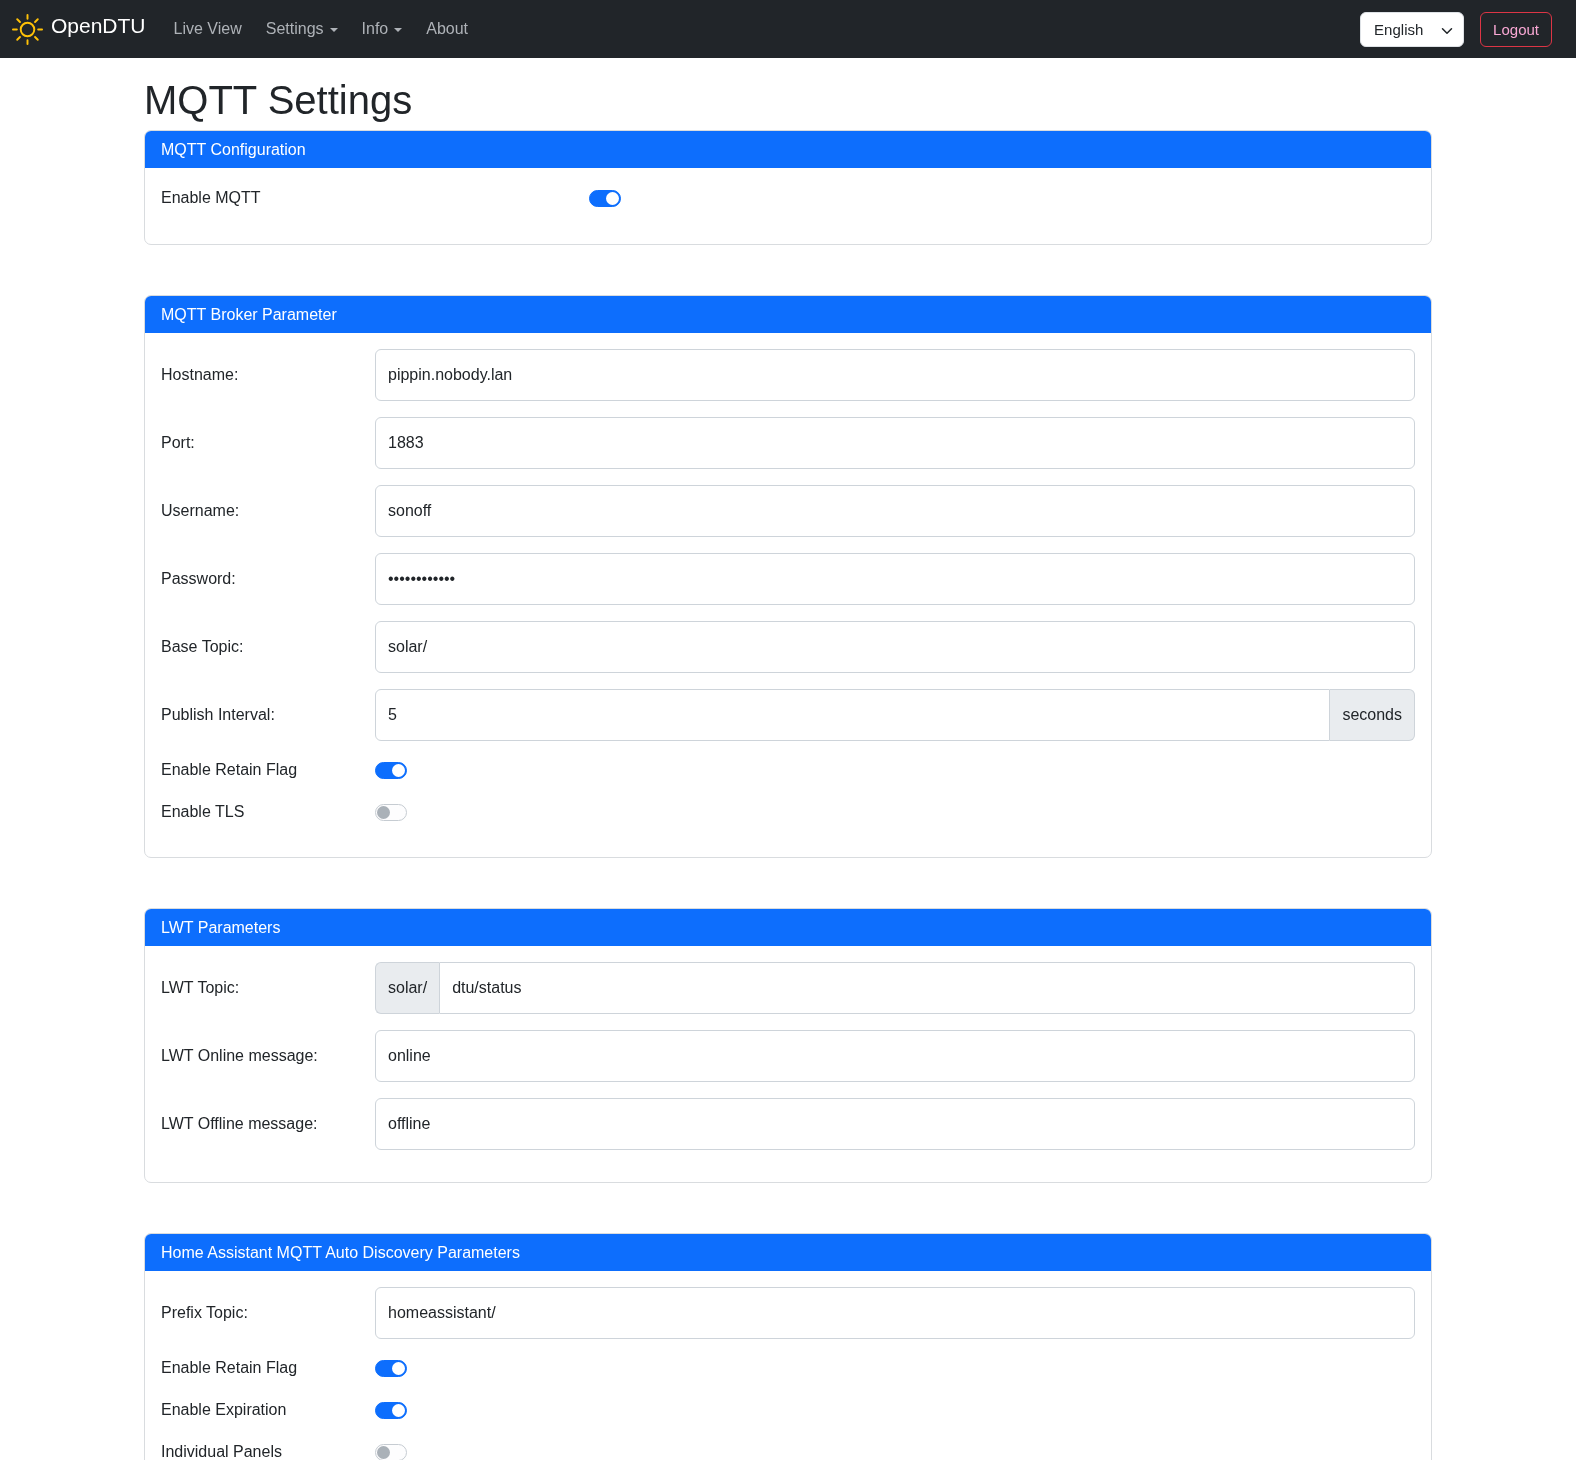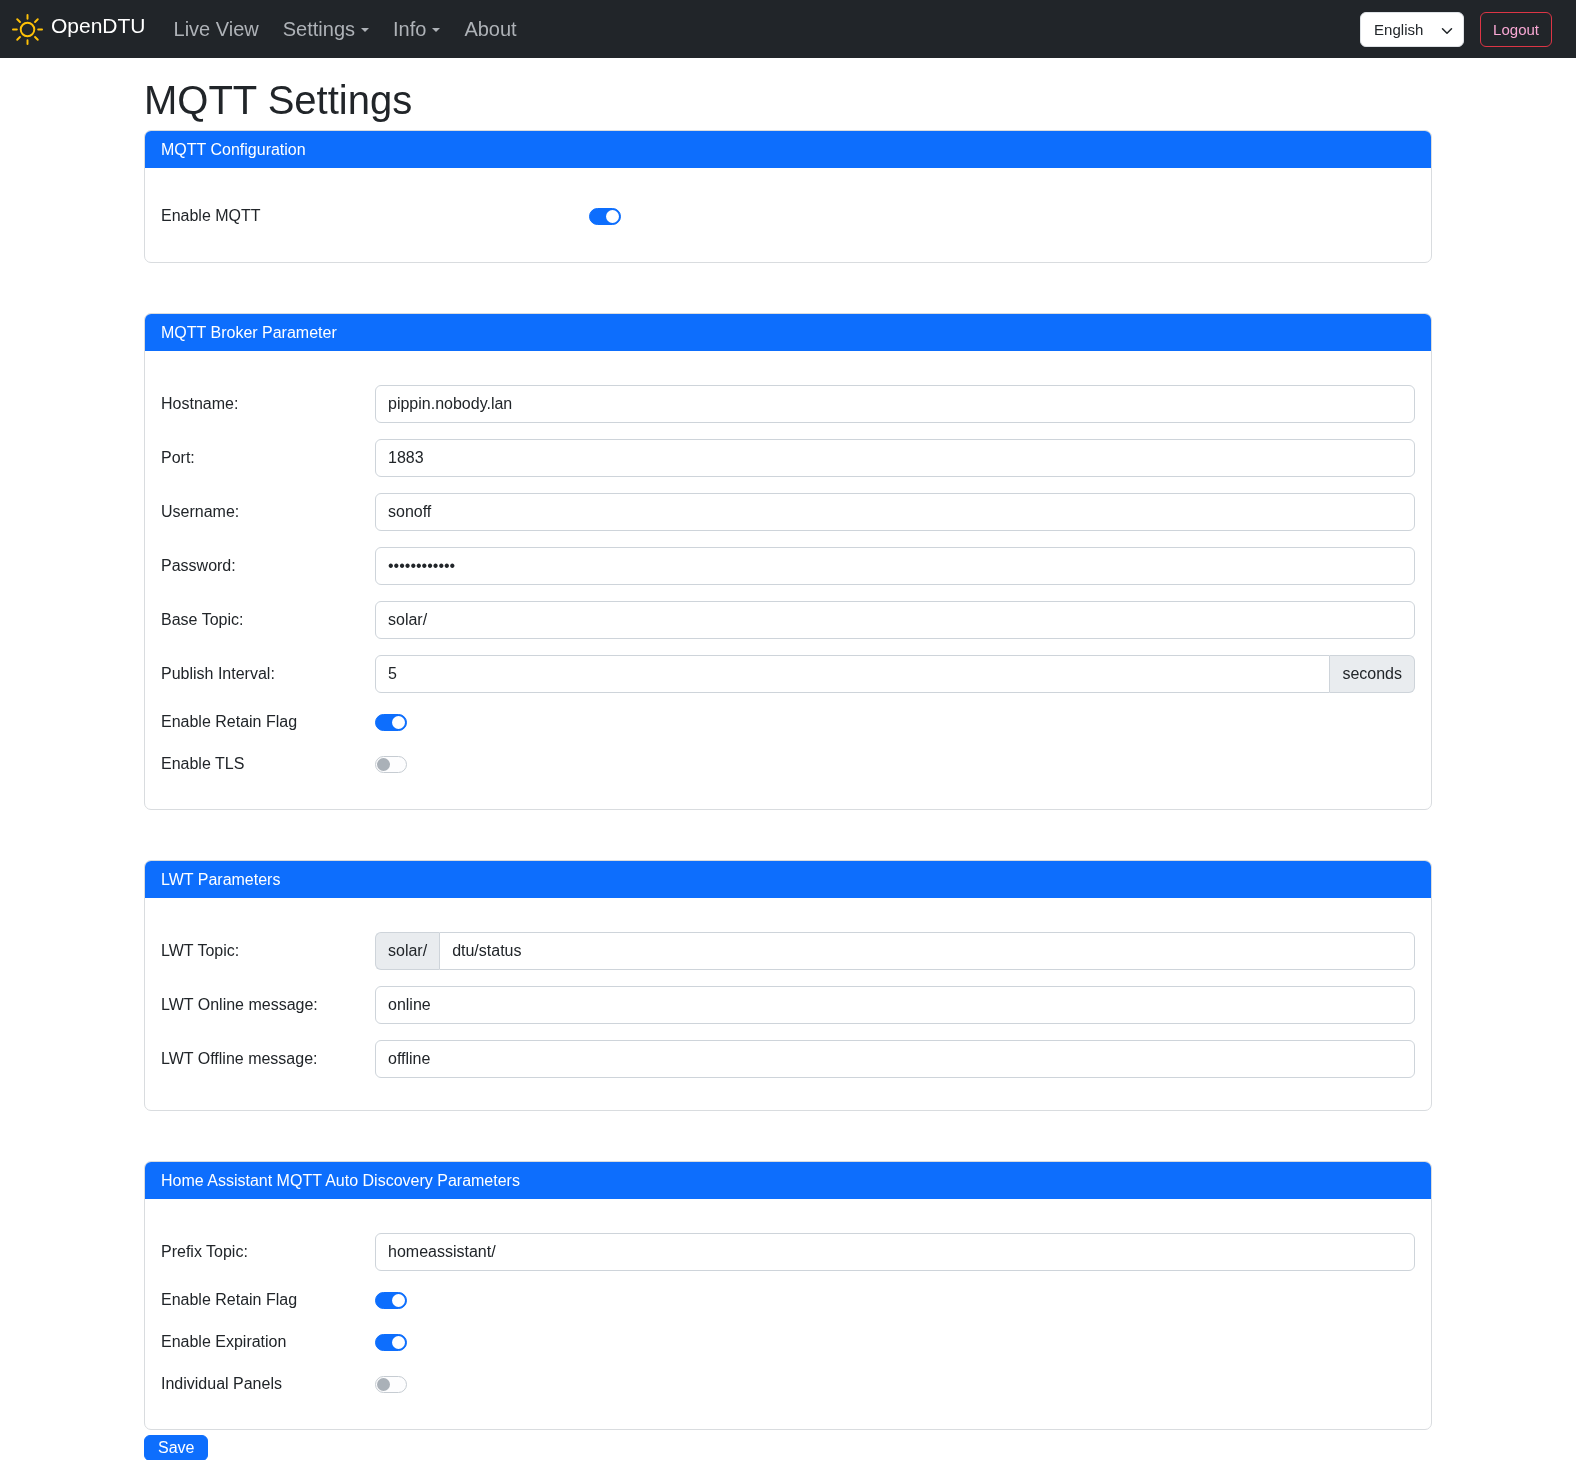--- a/index.html
+++ b/index.html
@@ -4,45 +4,45 @@
 <style>
   * { box-sizing: border-box; margin: 0; padding: 0; }
   html,body { background:#fff; font-family:"Liberation Sans","DejaVu Sans",sans-serif; color:#212529; }
   body { width:1576px; min-height:1460px; }
 
   
   .navbar { height:58px; background:#212529; display:flex; align-items:center; padding:0 24px 0 12px; }
   .brand { display:flex; align-items:flex-start; gap:8px; color:#fff; font-size:21px; margin-right:20px; cursor:pointer; }
   .brand svg { display:block; }
   .nav-links { display:flex; align-items:center; flex:1; }
-  .nav-link { color:#aeb2b7; font-size:20px; padding:8px 8px; margin-right:8px; cursor:pointer; display:flex; align-items:center; gap:6px; }
+  .nav-link { color:#aeb2b7; font-size:16px; padding:8px 8px; margin-right:8px; cursor:pointer; display:flex; align-items:center; gap:6px; }
   .caret { width:0; height:0; border-left:4px solid transparent; border-right:4px solid transparent; border-top:4.5px solid #aeb2b7; display:inline-block; margin-top:2px; }
   .nav-right { display:flex; align-items:center; gap:16px;padding-left:33px; }
   .lang-wrap { position:relative; }
   .lang-select { appearance:none; -webkit-appearance:none; height:35px; min-width:104px; border:1px solid #dee2e6; border-radius:6px; background:#fff; font-size:15px; padding:4px 34px 4px 13px; color:#212529; cursor:pointer; font-family:inherit; }
   .lang-chevron { position:absolute; right:11px; top:11px; pointer-events:none; }
   .logout-btn { height:35px; background:transparent; border:1px solid #dc3545; color:#f9a8d4; border-radius:6px; font-size:15px; padding:4px 12px; cursor:pointer; font-family:inherit; }
 
   
   .container { width:1288px; margin:0 auto; padding-bottom:24px; }
   .page-title { font-size:40px; font-weight:500; line-height:1.2; margin-top:18px; margin-bottom:6px; color:#212529; }
 
   .card { border:1px solid #d9dcdf; border-radius:7px; margin-top:50px; background:#fff; }
   .card:first-of-type { margin-top:0; }
   .card-header { background:#0d6efd; color:#fff; font-size:16px; padding:8px 16px; border-radius:6px 6px 0 0; line-height:21px; }
-  .card-body { padding:16px 16px 0 16px;margin-top:18px; }
+  .card-body { padding:16px 16px 0 16px; }
   .card-body::after { content:""; display:block; height:16px; }
 
   .frow { display:flex; align-items:center; margin-bottom:16px; min-height:26px; }
   .frow-tall { min-height:28px; margin-bottom:16px; }
   .flabel { flex:0 0 214px; font-size:16px; color:#212529; }
   .flabel-wide { flex:0 0 428px; }
   .fctrl { flex:1; display:flex; align-items:stretch; }
 
-  .tinput { flex:1; height:38px; border:1px solid #ced4da; border-radius:6px; padding:6px 12px; font-size:16px; color:#212529; font-family:inherit; background:#fff; min-width:0; }
+  .tinput { flex:1; height:52px; border:1px solid #ced4da; border-radius:6px; padding:6px 12px; font-size:16px; color:#212529; font-family:inherit; background:#fff; min-width:0; }
 
   .igroup { flex:1; display:flex; align-items:stretch; }
   .igroup .tinput.has-suffix { border-top-right-radius:0; border-bottom-right-radius:0; }
   .igroup .tinput.has-prefix { border-top-left-radius:0; border-bottom-left-radius:0; flex:1; }
   .iaddon { background:#e9ecef; border:1px solid #ced4da; font-size:16px; color:#212529; padding:6px 12px; display:flex; align-items:center; }
   .iaddon.suffix { border-left:none; border-radius:0 6px 6px 0; }
   .iaddon.prefix { border-right:none; border-radius:6px 0 0 6px; }
 
   
   .switch { width:32px; height:17px; border-radius:17px; border:1px solid #c6ccd2; background:#fdfdfe; position:relative; display:inline-block; cursor:pointer; flex:0 0 auto; }

